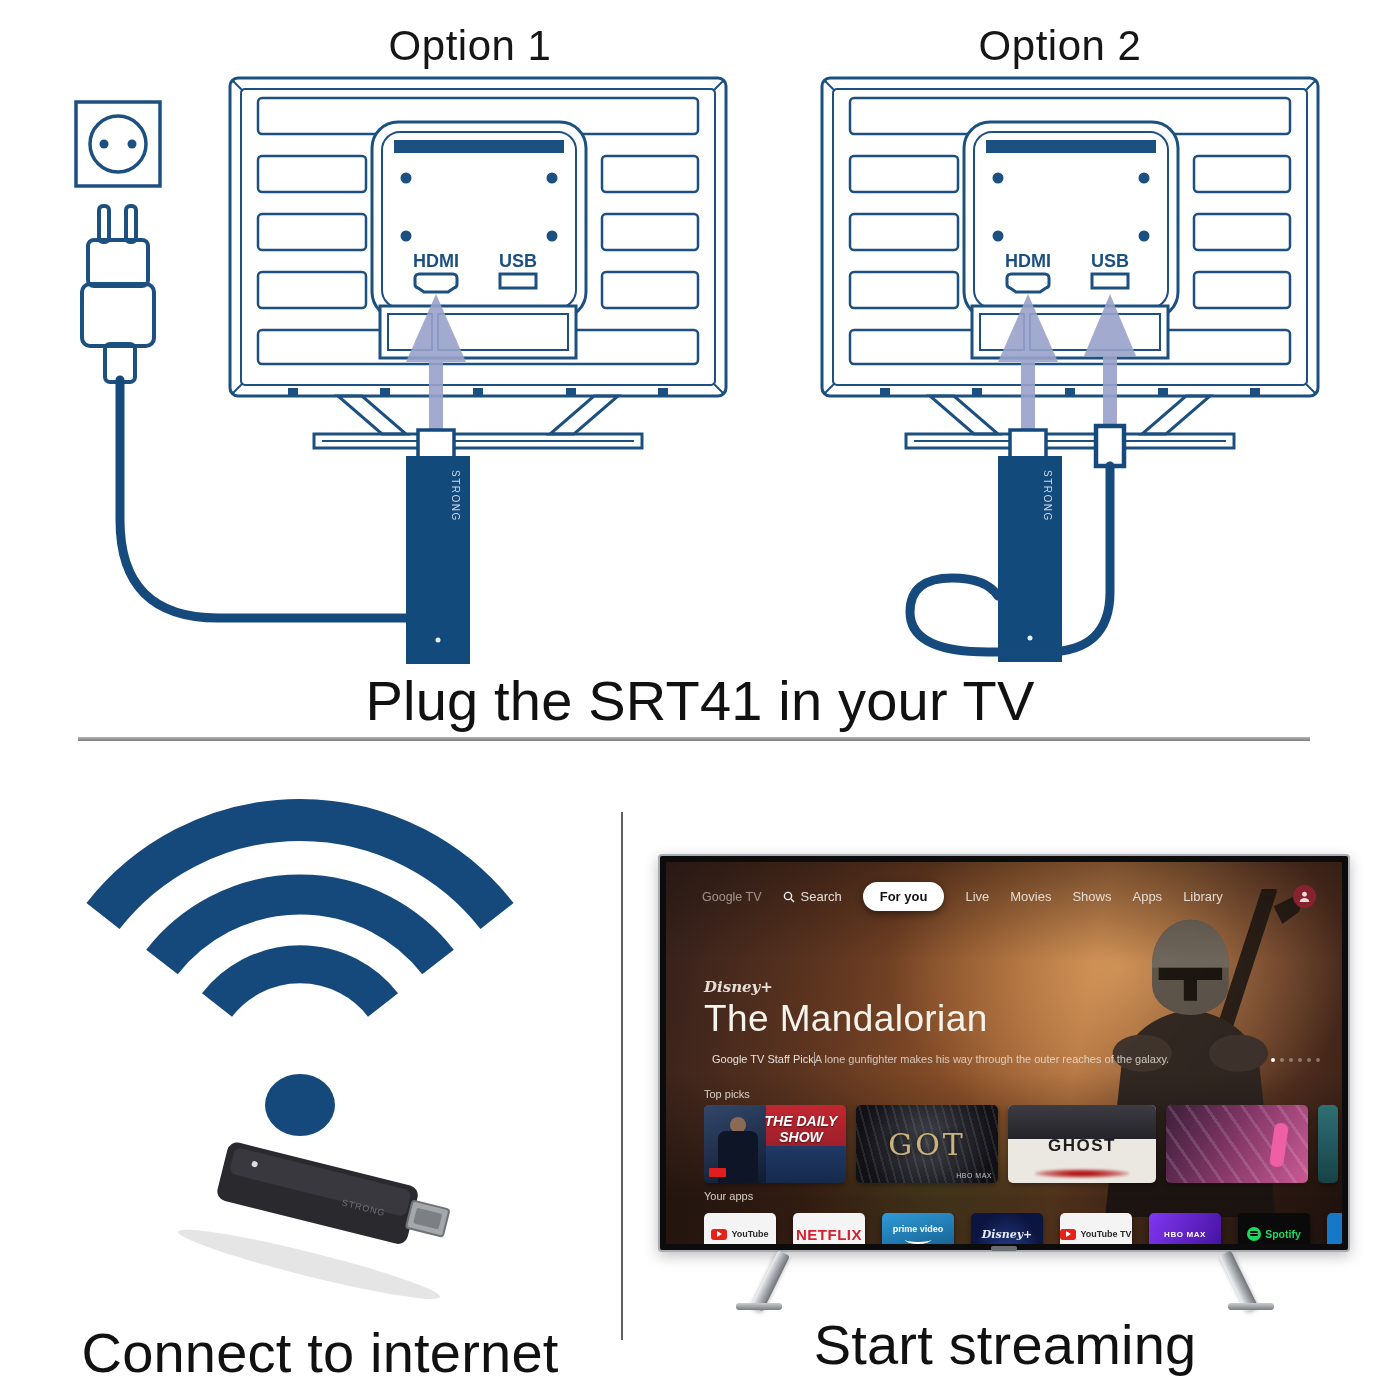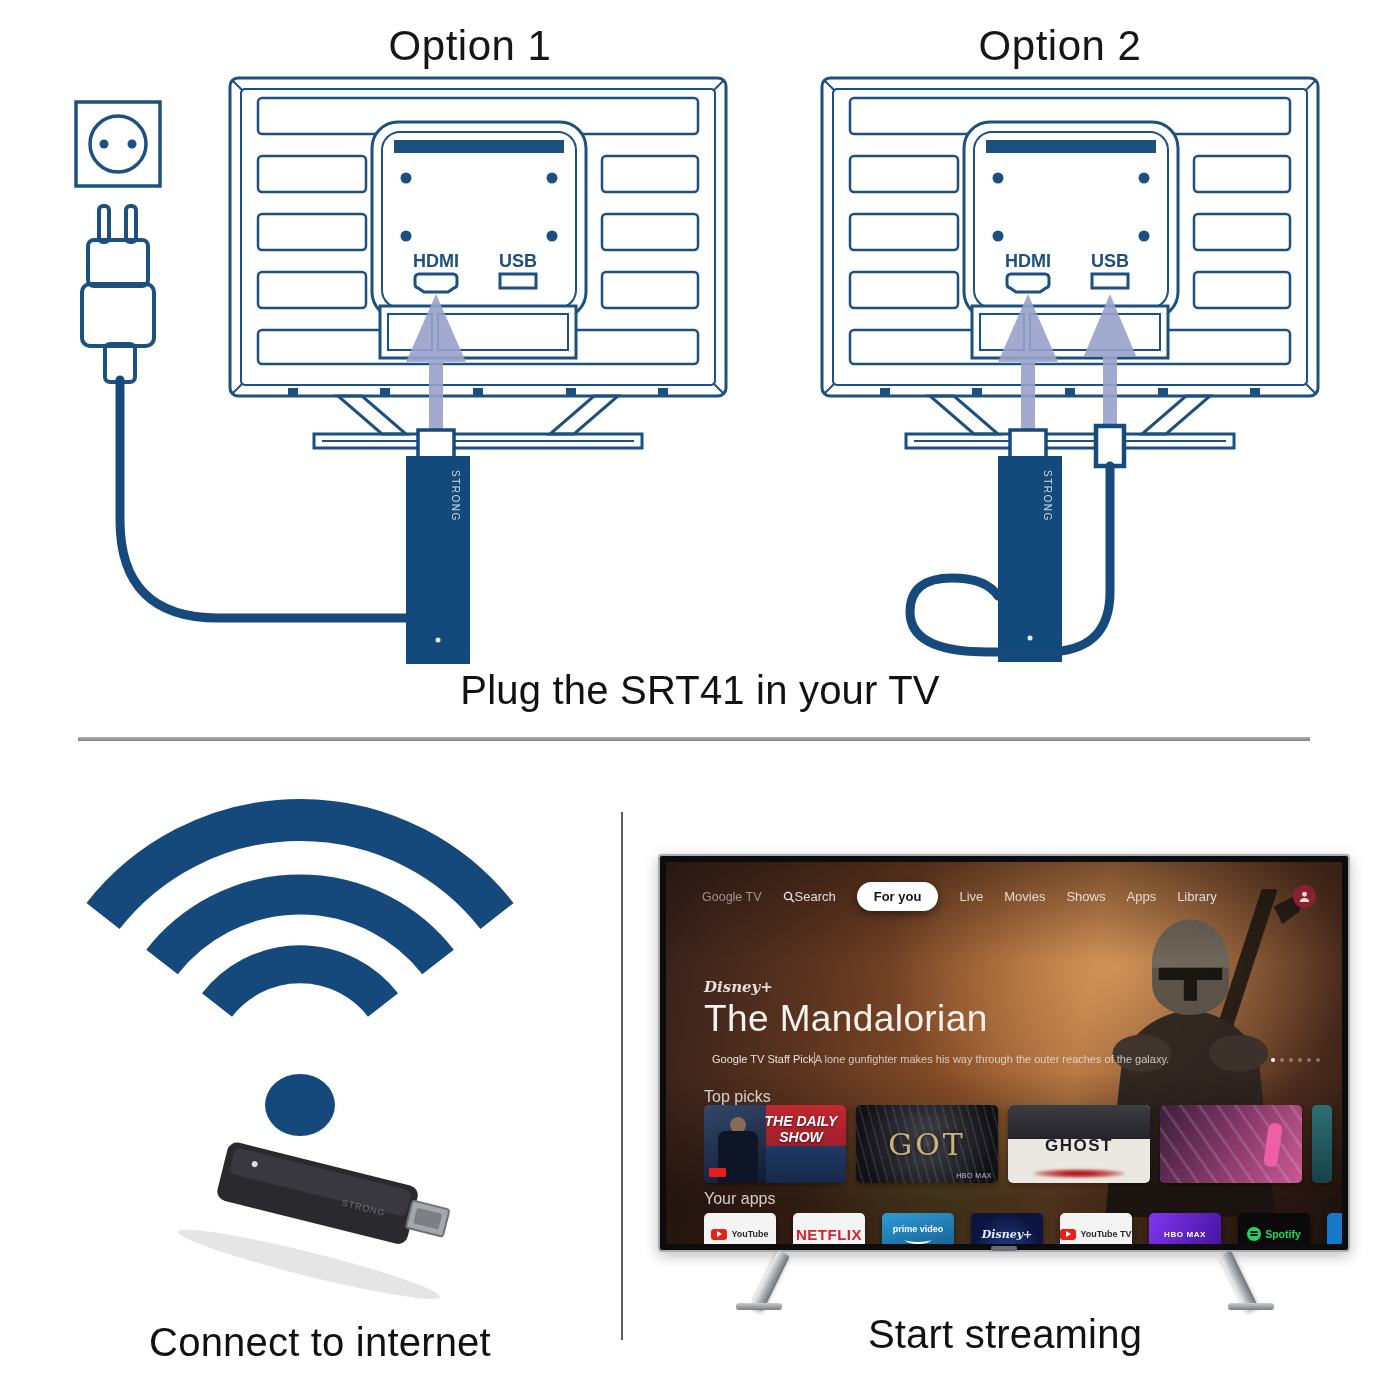--- a/index.html
+++ b/index.html
@@ -5,21 +5,21 @@
   html,body{margin:0;padding:0;background:#e8e8e8;}
   .canvas{
     position:relative;width:1400px;height:1400px;background:#ffffff;
     font-family:"Liberation Sans",sans-serif;overflow:hidden;margin:0 auto;
   }
   .abs{position:absolute;}
   .sect-title{
     font-size:42px;color:#161616;text-align:center;letter-spacing:.5px;
   }
   .caption{
-    font-size:40px;color:#111;text-align:center;letter-spacing:.2px;
+    font-size:56px;color:#111;text-align:center;letter-spacing:.2px;
   }
   #diagram-svg{position:absolute;left:0;top:0;pointer-events:none;}
   #wifi-svg{position:absolute;left:30px;top:760px;pointer-events:none;}
   .hdivider{position:absolute;left:78px;top:737px;width:1232px;height:4px;
     background:linear-gradient(#b5b5b5,#7d7d7d);}
   .vdivider{position:absolute;left:621px;top:812px;width:2px;height:528px;background:#606060;}
 
   
   .tv-frame{
     position:absolute;left:658px;top:854px;width:692px;height:398px;
@@ -39,21 +39,21 @@
     pointer-events:none;
   }
   .mando{position:absolute;right:3%;top:7%;height:86%;opacity:.95;z-index:0;}
 
   .gnav{
     position:absolute;z-index:3;top:20px;left:36px;right:26px;
     display:flex;align-items:center;gap:21px;font-size:13px;color:#f1ece7;
   }
   .gnav .brand{opacity:.55;font-size:12.5px;}
   .gnav .navitem{opacity:.88;}
-  .gnav .search{display:flex;align-items:center;opacity:.92;}
+  .gnav .search{display:flex;align-items:center;gap:6px;opacity:.92;}
   .pill{
     background:#fff;color:#141414;padding:7px 17px;border-radius:17px;
     font-weight:bold;box-shadow:0 3px 8px rgba(0,0,0,.45);opacity:1 !important;
   }
   .avatar{
     margin-left:auto;width:23px;height:23px;border-radius:50%;
     background:#87222f;display:flex;align-items:center;justify-content:center;
   }
   .provider{
     position:absolute;z-index:3;left:38px;top:116px;font-family:"DejaVu Serif",serif;
@@ -65,37 +65,37 @@
   }
   .meta{
     position:absolute;z-index:3;left:46px;top:190px;right:110px;display:flex;
     align-items:center;font-size:11px;color:#e8e2da;white-space:nowrap;overflow:hidden;
   }
   .meta .sep{width:1px;height:14px;background:rgba(255,255,255,.55);}
   .meta .desc{opacity:.82;overflow:hidden;text-overflow:ellipsis;}
   .dots{position:absolute;z-index:3;right:22px;top:196px;display:flex;gap:5px;}
   .dot{width:4px;height:4px;border-radius:50%;background:rgba(255,255,255,.35);}
   .dot.active{background:#ffffff;}
-  .row-label{position:absolute;z-index:3;left:38px;font-size:16px;color:#e5dfd8;opacity:.9;}
+  .row-label{position:absolute;z-index:3;left:38px;font-size:11px;color:#e5dfd8;opacity:.9;}
   .cards{position:absolute;z-index:3;left:38px;top:243px;right:0;height:100px;display:flex;gap:10px;overflow:hidden;}
   .card{flex:0 0 142px;height:78px;border-radius:5px;overflow:hidden;position:relative;box-shadow:0 2px 6px rgba(0,0,0,.4);}
   .card-daily{background:linear-gradient(180deg,#c22730 0%,#9e1f2b 52%,#1f3a66 52%,#16294b 100%);}
   .card-daily .photo{position:absolute;left:0;top:0;width:44%;height:100%;
      background:linear-gradient(160deg,#33476b,#101b30);}
   .card-daily .head{position:absolute;left:26px;top:12px;width:16px;height:16px;border-radius:50%;background:#8a6a54;}
   .card-daily .suit{position:absolute;left:14px;top:26px;width:40px;height:52px;border-radius:8px 8px 0 0;background:#0d1526;}
   .card-daily .t{position:absolute;right:8px;top:8px;width:74px;color:#fff;font-weight:bold;
      font-style:italic;font-size:14px;line-height:16px;text-align:center;text-shadow:0 1px 2px rgba(0,0,0,.5);}
   .card-daily .live{position:absolute;left:5px;bottom:6px;width:17px;height:9px;background:#e31c1c;border-radius:1px;}
   .card-got{background:radial-gradient(circle at 50% 45%,#43434c,#101015 80%);}
   .card-got .tex{position:absolute;inset:0;background:repeating-linear-gradient(75deg,transparent 0 6px,rgba(170,170,188,.14) 6px 8px);}
   .card-got .t{position:absolute;inset:0;display:flex;align-items:center;justify-content:center;
      font-family:"DejaVu Serif",serif;font-size:30px;color:#c9b27c;letter-spacing:3px;text-shadow:0 0 6px rgba(0,0,0,.8);}
   .card-got .net{position:absolute;right:6px;bottom:4px;font-size:7px;color:#dedede;opacity:.85;letter-spacing:.5px;}
-  .card-ghost{background:#ebe8e2;}
+  .card-ghost{background:#ebe8e2;padding-left:6px;}
   .card-ghost .band{position:absolute;left:0;top:0;width:100%;height:44%;
      background:linear-gradient(#3c3c42,#232329);}
   .card-ghost .t{position:absolute;left:0;right:0;top:40%;text-align:center;font-weight:bold;
      font-size:17px;color:#1d1d20;letter-spacing:1.5px;}
   .card-ghost .splat{position:absolute;left:18%;bottom:5px;width:64%;height:9px;
      background:radial-gradient(ellipse at center,#b01818 20%,rgba(176,24,24,.55) 55%,rgba(176,24,24,0) 80%);filter:blur(1px);}
   .card-movie{background:linear-gradient(118deg,#3c1f3a 0%,#7e3563 45%,#c95a93 100%);}
   .card-movie .tex{position:absolute;inset:0;background:repeating-linear-gradient(55deg,rgba(255,255,255,.13) 0 3px,transparent 3px 15px);}
   .card-movie .fig{position:absolute;right:22px;top:18px;width:14px;height:44px;background:#ee5fa5;
      border-radius:6px;transform:rotate(8deg);filter:blur(.5px);}

